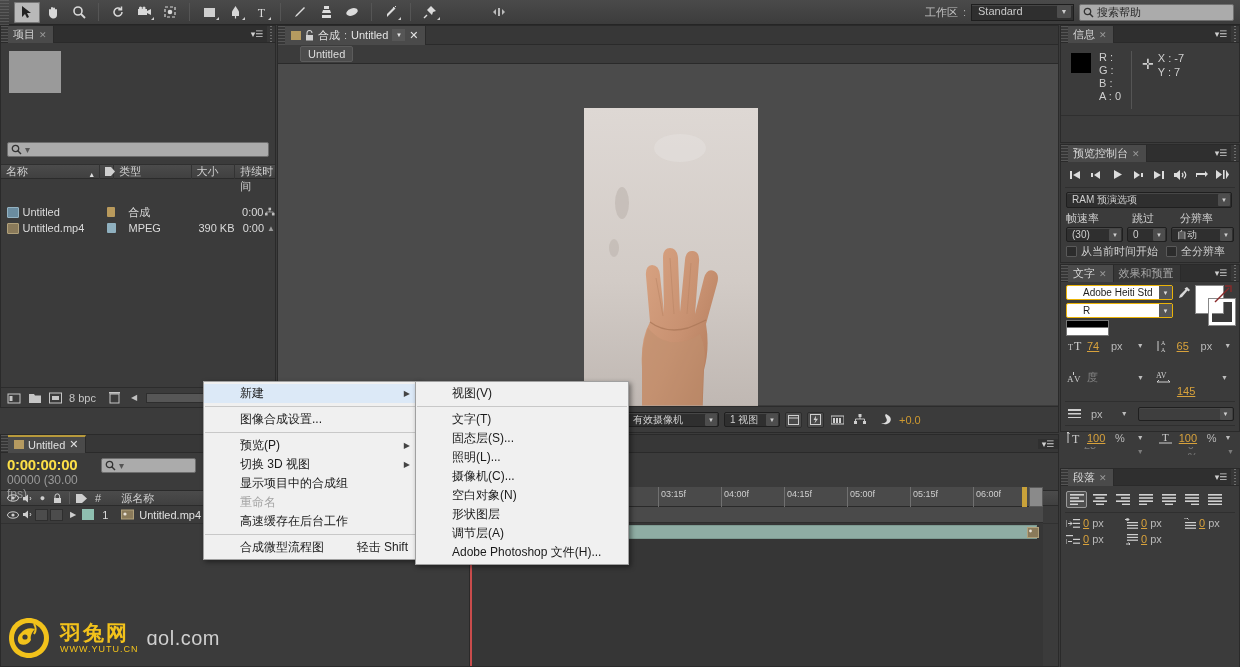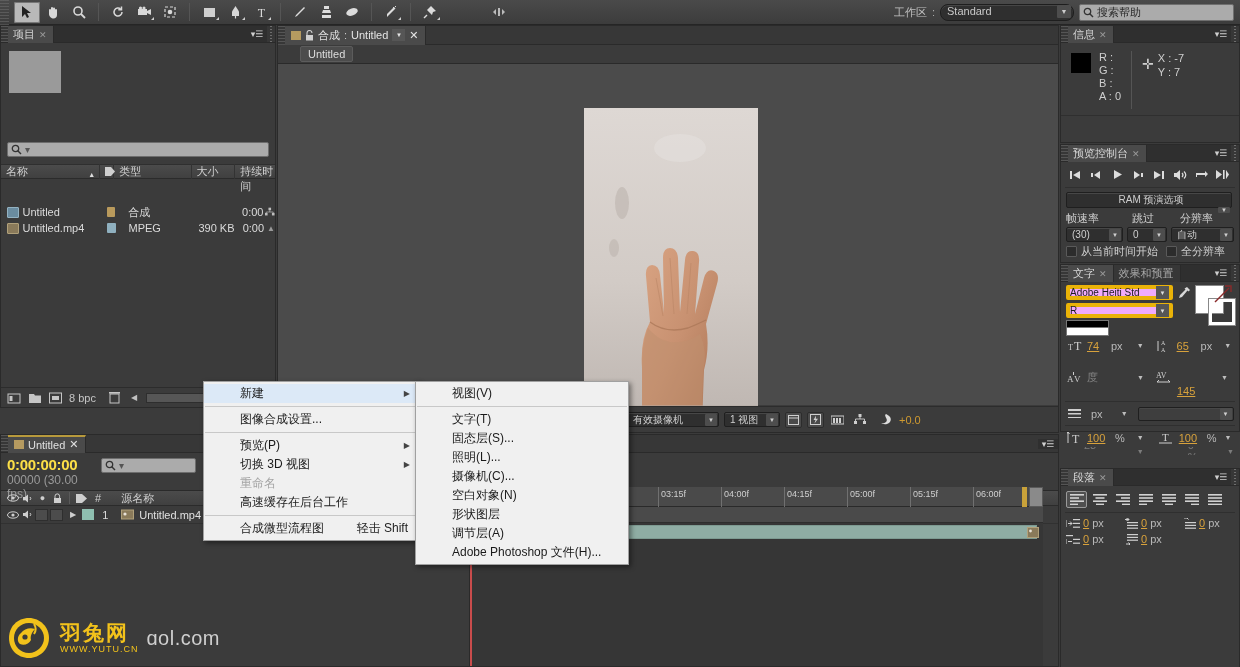--- a/index.html
+++ b/index.html
@@ -31,22 +31,22 @@
   }
   .tbtn.active{ background:#b9b9b9; color:#222; box-shadow:inset 0 0 0 1px #777;}
   .tbtn svg{ display:block; }
   .tcorner:after{
     content:""; position:absolute; right:3px; bottom:3px;
     border-left:3px solid transparent; border-bottom:3px solid #cfcfcf;
   }
   .ws-area{ margin-left:auto; display:flex; align-items:center; gap:5px; padding-right:6px;}
   .ws-label{ color:#c0c0c0; font-size:11px; }
   .ws-select{
-    width:134px; height:17px; background:#2f2f2f; border:1px solid #1e1e1e;
-    border-radius:8px; display:flex; align-items:center; padding:0 2px 2px 6px;
+    width:103px; height:17px; background:#2f2f2f; border:1px solid #1e1e1e;
+    border-radius:0; display:flex; align-items:center; padding:0 2px 2px 6px;
     color:#c9c9c9; font-size:11px; box-shadow:inset 0 1px 0 #464646;
   }
   .ws-select .arr{ margin-left:auto; width:14px;height:13px;background:#4d4d4d;
       display:flex;align-items:center;justify-content:center;color:#ccc;font-size:7px;border-radius:1px;}
   .search-help{
     width:155px; height:17px; background:#ababab; border:1px solid #6f6f6f; border-radius:2px;
     display:flex; align-items:center; padding-left:3px; gap:3px; color:#2a2a2a; font-size:11px;
   }
 
   
@@ -146,22 +146,22 @@
   .pv-transport{ display:flex; align-items:center; gap:1px; padding:4px 3px 2px 4px; }
   .pv-btn{ width:20px;height:17px;display:flex;align-items:center;justify-content:center;
       color:#d9d9d9;font-size:11px; border-radius:2px;}
   .pv-rule{ height:1px; background:#2f2f2f; margin:2px 4px; }
   .pv-row{ display:flex; align-items:center; gap:4px; padding:1px 5px; }
   .pv-lbl{ font-size:11px; color:#cfcfcf; }
   .cbox{ width:11px;height:11px;background:#2c2c2c;border:1px solid #5a5a5a;border-radius:1px;}
 
   #text{ left:1060px; top:264px; width:180px; height:168px; }
   .tx-row{ display:flex; align-items:center; gap:4px; padding:2px 5px;}
-  .tx-dd{ height:15px;background:#f0abfc;border:4px solid #eab308;border-radius:2px;
-      display:flex;align-items:center;padding-left:0;color:#1d1d1d;font-size:10px;}
+  .tx-dd{ height:15px;background:#ffffff;border:1px solid #eab308;border-radius:2px;
+      display:flex;align-items:center;padding-left:16px;color:#1d1d1d;font-size:10px;}
   .tx-dd .arr{ margin-left:auto;width:13px;height:13px;background:#565656;color:#ddd;
       display:flex;align-items:center;justify-content:center;font-size:6px;}
   .tx-num{ color:#d8a23c; font-size:11px; text-decoration:underline;}
   .tx-unit{ color:#b9b9b9; font-size:11px;}
   .tx-ico{ width:17px;height:15px;display:flex;align-items:center;justify-content:center;
       color:#cfcfcf;font-size:11px;}
   .tx-caret{ color:#bdbdbd; font-size:7px; }
   .tx-rule{ height:1px;background:#2f2f2f;margin:2px 4px;}
 
   #para{ left:1060px; top:433px; width:180px; height:234px;margin-top:35px; }
@@ -647,21 +647,21 @@
             <path d="M1 1v9l6-4.5z" fill="#dcdcdc"></path>
             <rect x="8" y="1" width="1.6" height="9" fill="#dcdcdc"></rect>
             <path d="M11 1v9l3-4.5z" fill="#dcdcdc"></path>
           </svg>
         </div>
     </div>
 
     <div class="pv-rule"></div>
 
     <div style="padding:2px 5px;">
-      <div class="mini-select" style="width:166px;height:16px;flex-direction:column;">
+      <div class="mini-select" style="width:166px;height:16px;">
         <span>RAM 预演选项</span>
         <span class="arr">▼</span>
       </div>
     </div>
 
     <div class="pv-row" style="padding-bottom:0;">
       <span class="pv-lbl" style="width:62px;">帧速率</span>
       <span class="pv-lbl" style="width:44px;">跳过</span>
       <span class="pv-lbl">分辨率</span>
     </div>
@@ -1092,20 +1092,23 @@
     </div>
     <div class="msep"></div>
     <div class="mi">
       <span>预览(P)</span>
         <span class="sub">▶</span>
     </div>
     <div class="mi">
       <span>切换 3D 视图</span>
         <span class="sub">▶</span>
     </div>
+    <div class="mi">
+      <span>显示项目中的合成组</span>
+    </div>
     <div class="mi dis">
       <span>重命名</span>
     </div>
     <div class="mi">
       <span>高速缓存在后台工作</span>
     </div>
     <div class="msep"></div>
     <div class="mi">
       <span>合成微型流程图</span>
         <span class="acc">轻击 Shift</span>

